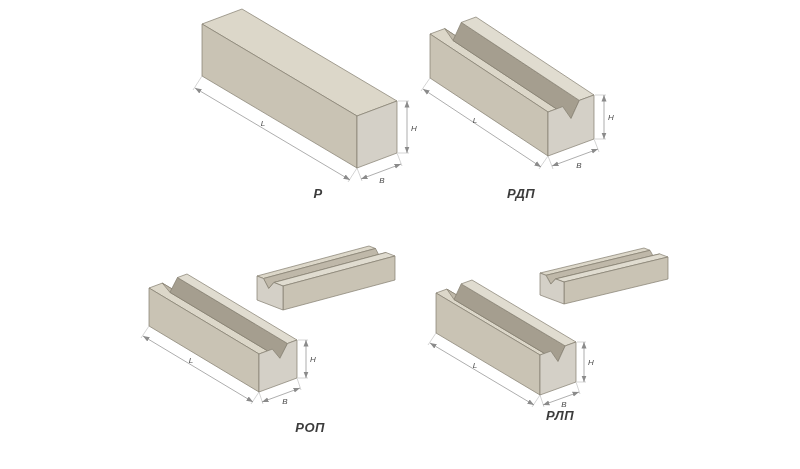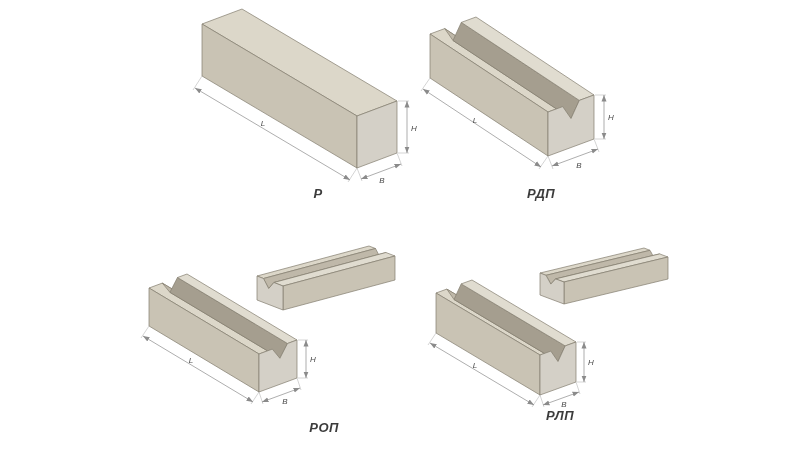--- a/index.html
+++ b/index.html
@@ -98,21 +98,21 @@
         <line class="dim-line" x1="147" y1="164" x2="193" y2="147" marker-start="url(#arrS)" marker-end="url(#arrE)"></line>
         <text class="dim-text" x="174" y="166">B</text>
 
         <line class="ext-line" x1="190" y1="93" x2="201" y2="93"></line>
         <line class="ext-line" x1="190" y1="137" x2="201" y2="137"></line>
         <line class="dim-line" x1="199" y1="93" x2="199" y2="137" marker-start="url(#arrS)" marker-end="url(#arrE)"></line>
         <text class="dim-text" x="206" y="118">H</text>
       </g>
     </svg>
   </div>
-  <div class="fig-label" style="left:541px; top:186px">РДП</div>
+  <div class="fig-label" style="left:521px; top:186px">РДП</div>
 
   <div class="fig" style="left:135px; top:240px; width:265px; height:175px">
     <svg viewBox="0 0 265 175">
       <g>
         <polygon class="face f-top" points="122,36 234,6 240.5,8.5 128.5,38.5"></polygon>
         <polygon class="face f-grl" points="128.5,38.5 240.5,8.5 245.7,18.5 133.7,48.5"></polygon>
         <polygon class="face f-grd" points="133.7,48.5 245.7,18.5 250.9,12.5 138.9,42.5"></polygon>
         <polygon class="face f-topb" points="138.9,42.5 250.9,12.5 260,16 148,46"></polygon>
         <polygon class="face f-front" points="148,46 260,16 260,40 148,70"></polygon>
         <polygon class="face f-end" points="122,36 128.5,38.5 133.7,48.5 138.9,42.5 148,46 148,70 122,60"></polygon>
@@ -136,21 +136,21 @@
         <line class="dim-line" x1="127" y1="162" x2="165" y2="148" marker-start="url(#arrS)" marker-end="url(#arrE)"></line>
         <text class="dim-text" x="150" y="164">B</text>
 
         <line class="ext-line" x1="163" y1="100" x2="173" y2="100"></line>
         <line class="ext-line" x1="163" y1="138" x2="173" y2="138"></line>
         <line class="dim-line" x1="171" y1="100" x2="171" y2="138" marker-start="url(#arrS)" marker-end="url(#arrE)"></line>
         <text class="dim-text" x="178" y="122">H</text>
       </g>
     </svg>
   </div>
-  <div class="fig-label" style="left:324px; top:420px">РОП</div>
+  <div class="fig-label" style="left:310px; top:420px">РОП</div>
 
   <div class="fig" style="left:420px; top:243px; width:250px; height:173px">
     <svg viewBox="0 0 250 173">
       <g>
         <polygon class="face f-top" points="120,30 224,5 230,7.3 126,32.3"></polygon>
         <polygon class="face f-grl" points="126,32.3 230,7.3 234.8,16.1 130.8,41.1"></polygon>
         <polygon class="face f-grd" points="130.8,41.1 234.8,16.1 239.6,10.9 135.6,35.9"></polygon>
         <polygon class="face f-topb" points="135.6,35.9 239.6,10.9 248,14 144,39"></polygon>
         <polygon class="face f-front" points="144,39 248,14 248,36 144,61"></polygon>
         <polygon class="face f-end" points="120,30 126,32.3 130.8,41.1 135.6,35.9 144,39 144,61 120,52"></polygon>

